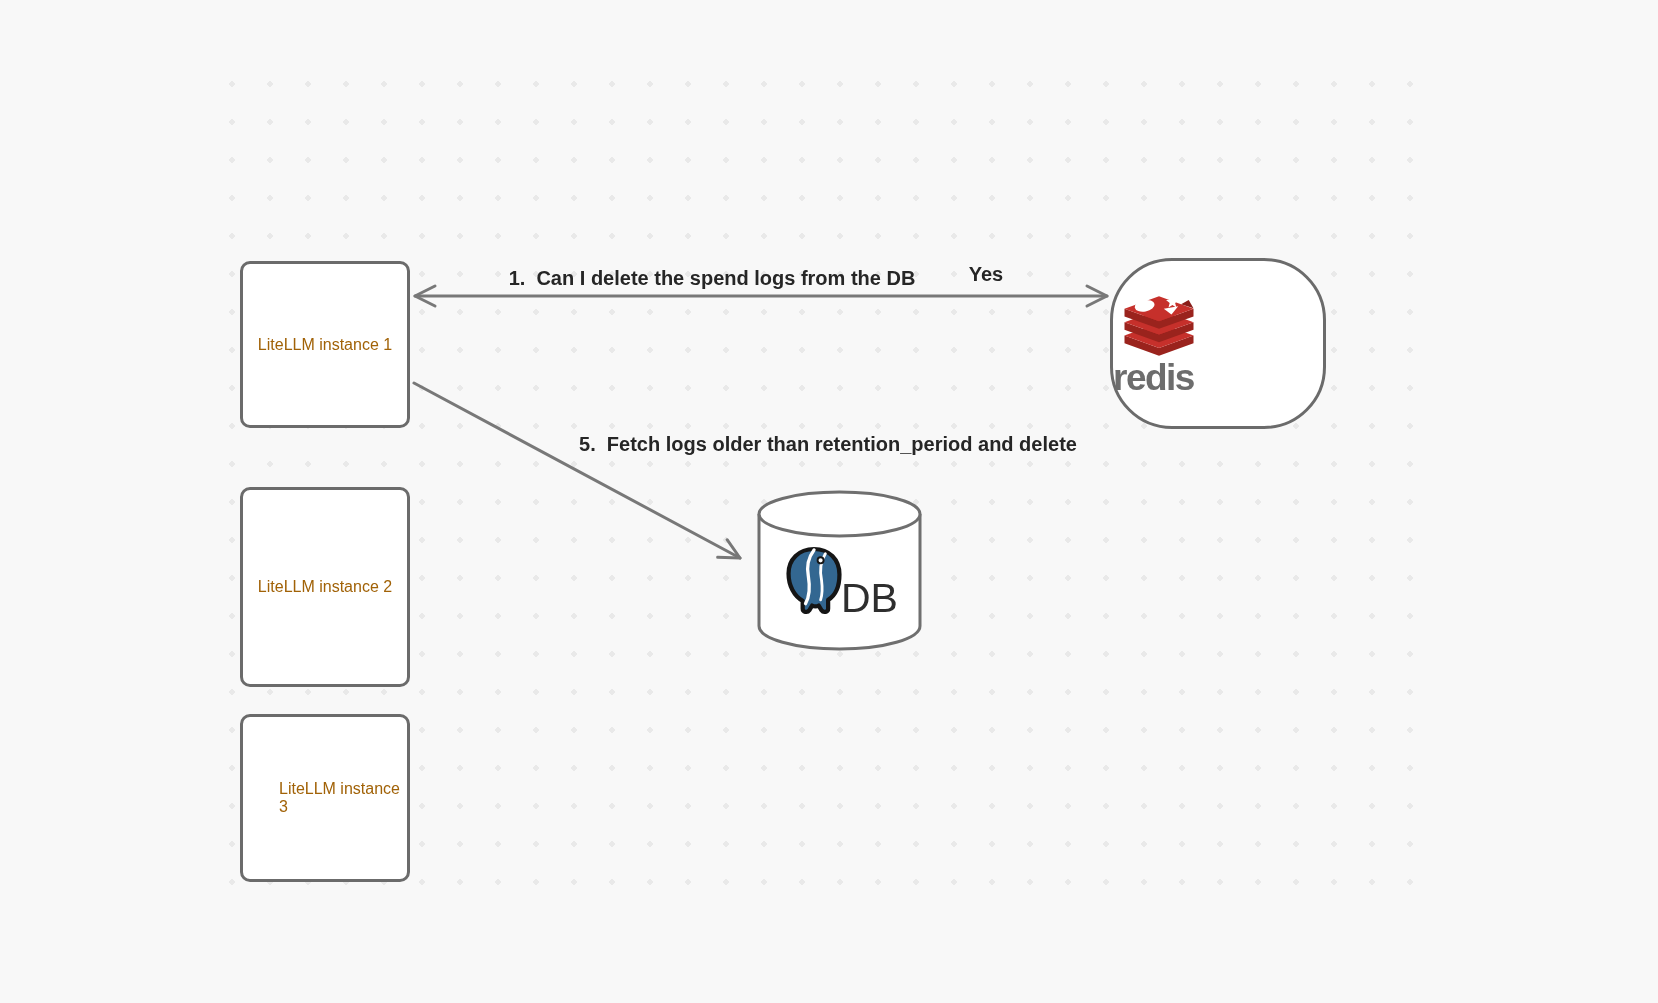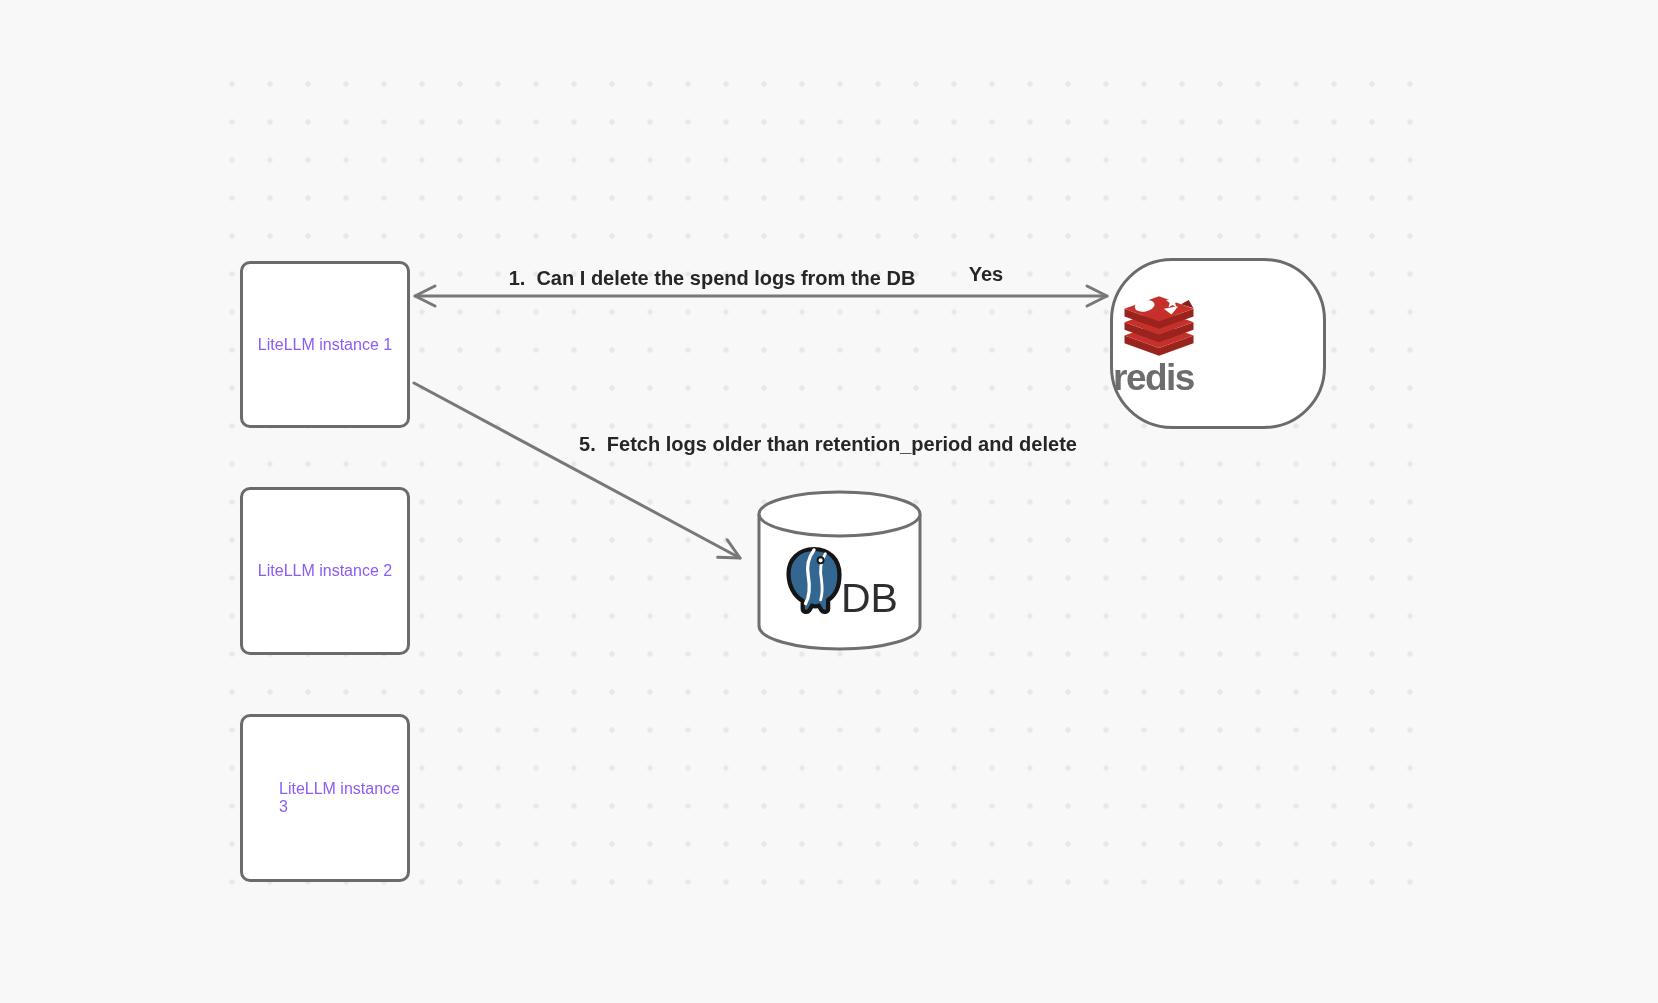--- a/index.html
+++ b/index.html
@@ -23,26 +23,26 @@
     position:absolute; left:0; top:0; width:1658px; height:1003px;
     z-index:1; pointer-events:none;
   }
 
   .node {
     position:absolute;
     background:#ffffff;
     border:3px solid #6b6b6b;
     border-radius:10px;
     display:flex; align-items:center; justify-content:center;
-    color:#8b5cf6; font-size:16px;
+    color:#a16207; font-size:16px;
     z-index:2;
     box-sizing:border-box;
   }
   .node-1 { left:240px; top:261px; width:170px; height:167px; }
-  .node-2 { left:240px; top:487px; width:170px; height:168px; }
+  .node-2 { left:240px; top:487px; width:170px; height:200px; }
   .node-3 { left:240px; top:714px; width:170px; height:168px;padding-left:36px; }
 
   .redis-node {
     position:absolute; left:1110px; top:258px; width:216px; height:171px;
     background:#ffffff;
     border:3px solid #6b6b6b;
     border-radius:62px;
     display:flex; flex-direction:column; align-items:flex-start; justify-content:center;
     z-index:2; box-sizing:border-box;
   }

